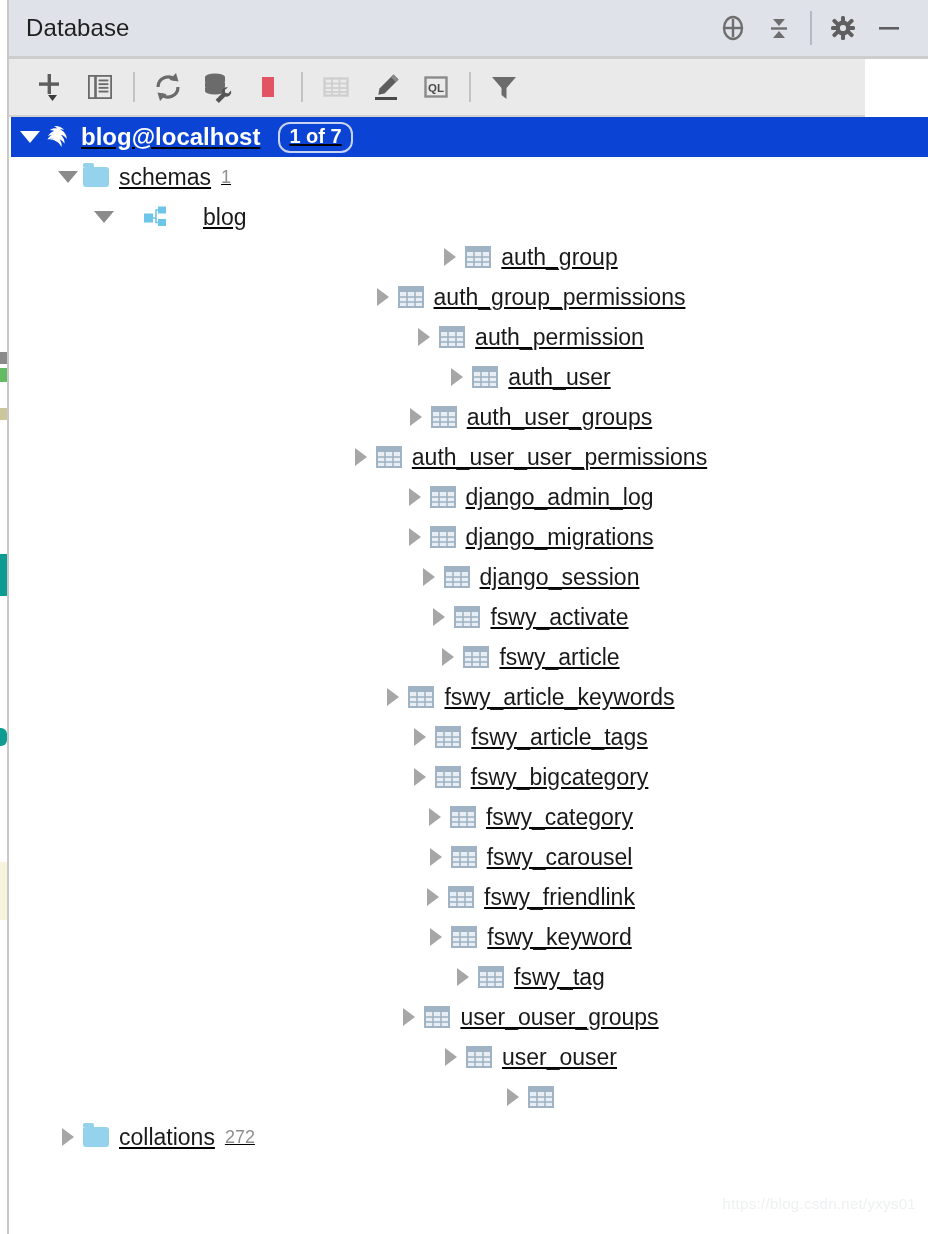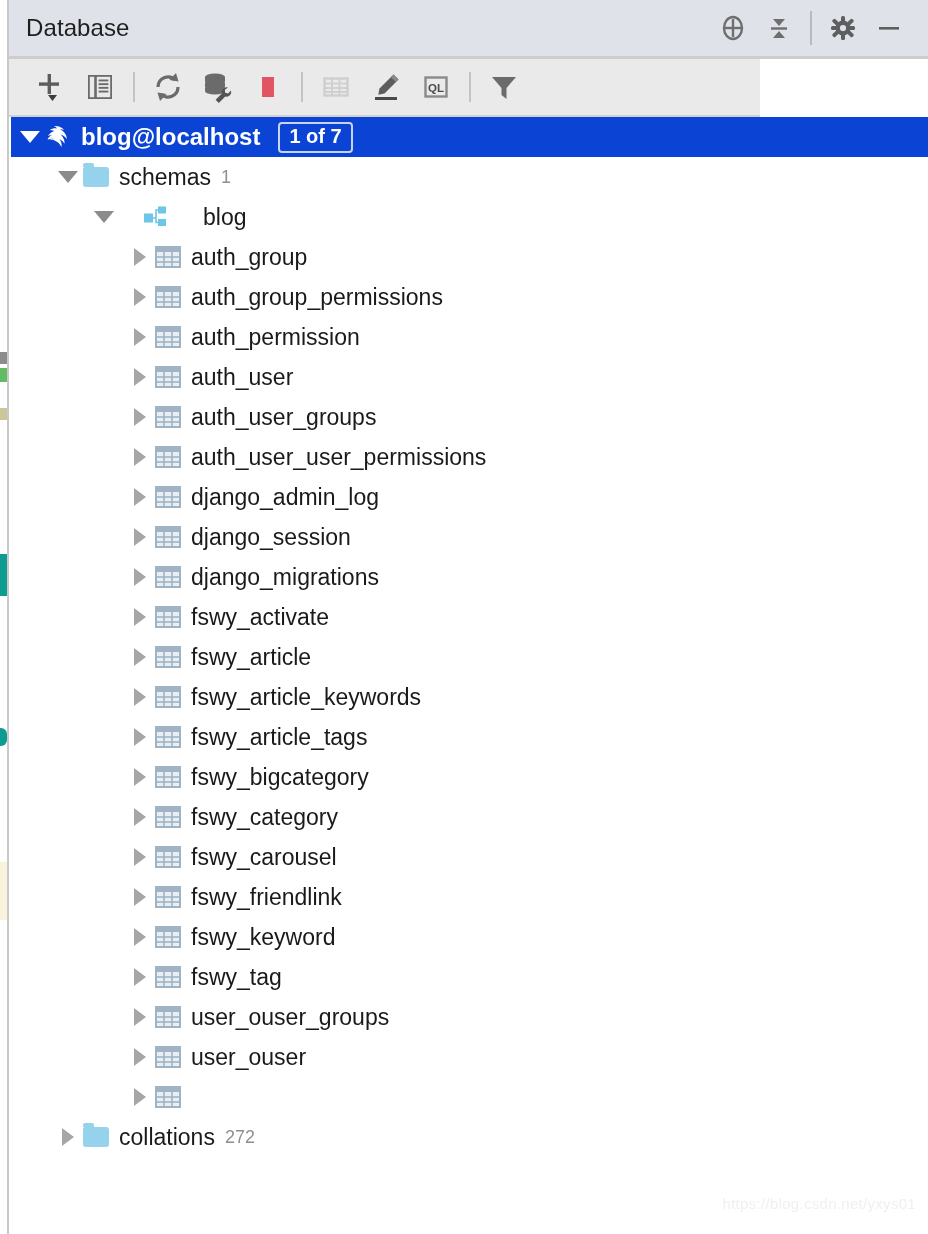--- a/index.html
+++ b/index.html
@@ -73,21 +73,21 @@
   .tb-sep {
     width: 2px; height: 34px;
     background: #b6bac4;
     margin: 0 8px;
   }
 
   
   #toolbar {
     position: absolute;
     left: 9px; top: 59px;
-    width: 751px; height: 58px;
+    width: 856px; height: 58px;
     background: #eaeaea;
     border-bottom: 2px solid #d2d2d2;
     box-sizing: border-box;
     display: flex;
     align-items: center;
     padding-left: 16px;
   }
   .tool-btn {
     width: 50px; height: 46px;
     display: flex; align-items: center; justify-content: center;
@@ -99,20 +99,21 @@
   }
 
   
   #tree {
     position: absolute;
     left: 11px; top: 117px;
     width: 917px;
     height: 1117px;
     background: #ffffff;
     overflow: hidden;
+    text-decoration: underline;
   }
   .row {
     height: 40px;
     display: flex;
     align-items: center;
     white-space: nowrap;
     box-sizing: border-box;
   }
   .row.selected {
     background: #0b43d4;
@@ -138,32 +139,32 @@
     font-size: 24px;
   }
   .node-count {
     font-size: 18px;
     color: #8f8f8f;
     margin-left: 10px;
   }
   .badge {
     margin-left: 18px;
     border: 2px solid #c7d3f2;
-    border-radius: 4px;
+    border-radius: 12px;
     color: #ffffff;
     font-size: 20px;
     font-weight: bold;
     padding: 1px 9px 3px 9px;
     line-height: 1.15;
   }
   
   .lvl0 { padding-left: 6px; }
   .lvl1 { padding-left: 44px; }
   .lvl2 { padding-left: 80px; gap: 24px; }
-  .lvl3 { padding-left: 116px; }
+  .lvl3 { padding-left: 116px; justify-content: center; }
 
   
   .tri-down {
     width: 0; height: 0;
     border-left: 10px solid transparent;
     border-right: 10px solid transparent;
     border-top: 12px solid #8b8b8b;
   }
   .row.selected .tri-down { border-top-color: #ffffff; }
   .tri-right {
@@ -536,39 +537,39 @@
               <rect x="1" y="1" width="24" height="20" fill="#e8eef3" stroke="#9fb3c4" stroke-width="2"></rect>
               <rect x="1" y="1" width="24" height="5" fill="#9fb3c4"></rect>
               <g stroke="#9fb3c4" stroke-width="1.6">
                 <line x1="1" y1="11" x2="25" y2="11"></line>
                 <line x1="1" y1="16" x2="25" y2="16"></line>
                 <line x1="9" y1="6" x2="9" y2="21"></line>
                 <line x1="17" y1="6" x2="17" y2="21"></line>
               </g>
             </svg>
           </span>
+          <span class="node-label">django_migrations</span>
+        </div>
+        <div class="row lvl3">
+          <span class="twisty">
+            <span class="tri-right"></span>
+          </span>
+          <span class="node-icon">
+            <svg width="26" height="22" viewBox="0 0 26 22">
+              <rect x="1" y="1" width="24" height="20" fill="#e8eef3" stroke="#9fb3c4" stroke-width="2"></rect>
+              <rect x="1" y="1" width="24" height="5" fill="#9fb3c4"></rect>
+              <g stroke="#9fb3c4" stroke-width="1.6">
+                <line x1="1" y1="11" x2="25" y2="11"></line>
+                <line x1="1" y1="16" x2="25" y2="16"></line>
+                <line x1="9" y1="6" x2="9" y2="21"></line>
+                <line x1="17" y1="6" x2="17" y2="21"></line>
+              </g>
+            </svg>
+          </span>
           <span class="node-label">django_session</span>
-        </div>
-        <div class="row lvl3">
-          <span class="twisty">
-            <span class="tri-right"></span>
-          </span>
-          <span class="node-icon">
-            <svg width="26" height="22" viewBox="0 0 26 22">
-              <rect x="1" y="1" width="24" height="20" fill="#e8eef3" stroke="#9fb3c4" stroke-width="2"></rect>
-              <rect x="1" y="1" width="24" height="5" fill="#9fb3c4"></rect>
-              <g stroke="#9fb3c4" stroke-width="1.6">
-                <line x1="1" y1="11" x2="25" y2="11"></line>
-                <line x1="1" y1="16" x2="25" y2="16"></line>
-                <line x1="9" y1="6" x2="9" y2="21"></line>
-                <line x1="17" y1="6" x2="17" y2="21"></line>
-              </g>
-            </svg>
-          </span>
-          <span class="node-label">django_migrations</span>
         </div>
         <div class="row lvl3">
           <span class="twisty">
             <span class="tri-right"></span>
           </span>
           <span class="node-icon">
             <svg width="26" height="22" viewBox="0 0 26 22">
               <rect x="1" y="1" width="24" height="20" fill="#e8eef3" stroke="#9fb3c4" stroke-width="2"></rect>
               <rect x="1" y="1" width="24" height="5" fill="#9fb3c4"></rect>
               <g stroke="#9fb3c4" stroke-width="1.6">

